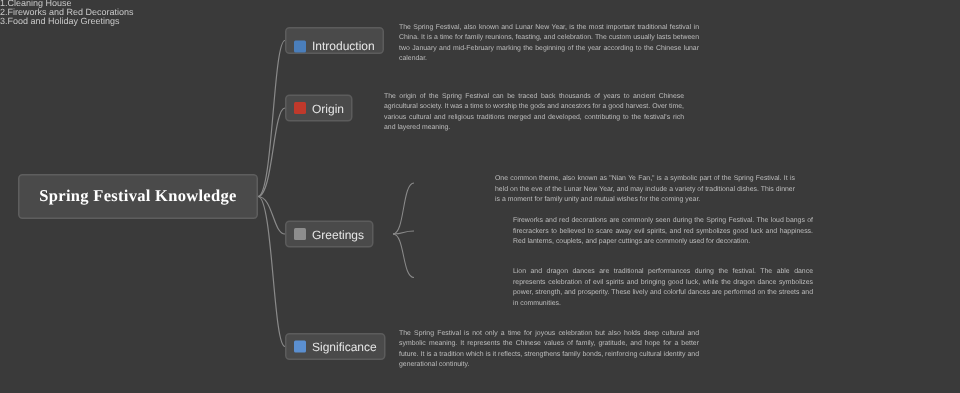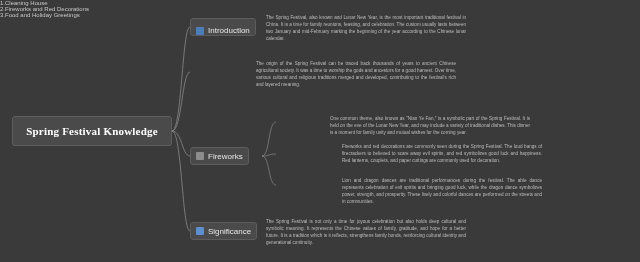--- a/index.html
+++ b/index.html
@@ -127,25 +127,29 @@
   <div class="node root">
     <span>Spring Festival Knowledge</span>
   </div>
 
   <div class="node topic t-intro">
     <span class="ico blue"></span>
     <span>Introduction</span>
   </div>
   <div class="para para-intro">The Spring Festival, also known and Lunar New Year, is the most important traditional festival in China. It is a time for family reunions, feasting, and celebration. The custom usually lasts between two January and mid-February marking the beginning of the year according to the Chinese lunar calendar.</div>
 
+  <div class="node topic t-origin">
+    <span class="ico red"></span>
+    <span>Origin</span>
+  </div>
   <div class="para para-origin">The origin of the Spring Festival can be traced back thousands of years to ancient Chinese agricultural society. It was a time to worship the gods and ancestors for a good harvest. Over time, various cultural and religious traditions merged and developed, contributing to the festival's rich and layered meaning.</div>
 
   <div class="node topic t-trad">
     <span class="ico gray"></span>
-    <span>Fireworks</span>
+    <span>Greetings</span>
   </div>
 
   <div class="sublabel s1">1.Cleaning House</div>
   <div class="para para-s1">One common theme, also known as "Nian Ye Fan," is a symbolic part of the Spring Festival. It is held on the eve of the Lunar New Year, and may include a variety of traditional dishes. This dinner is a moment for family unity and mutual wishes for the coming year.</div>
 
   <div class="sublabel s2">2.Fireworks and Red Decorations</div>
   <div class="para para-s2">Fireworks and red decorations are commonly seen during the Spring Festival. The loud bangs of firecrackers to believed to scare away evil spirits, and red symbolizes good luck and happiness. Red lanterns, couplets, and paper cuttings are commonly used for decoration.</div>
 
   <div class="sublabel s3">3.Food and Holiday Greetings</div>
   <div class="para para-s3">Lion and dragon dances are traditional performances during the festival. The able dance represents celebration of evil spirits and bringing good luck, while the dragon dance symbolizes power, strength, and prosperity. These lively and colorful dances are performed on the streets and in communities.</div>

